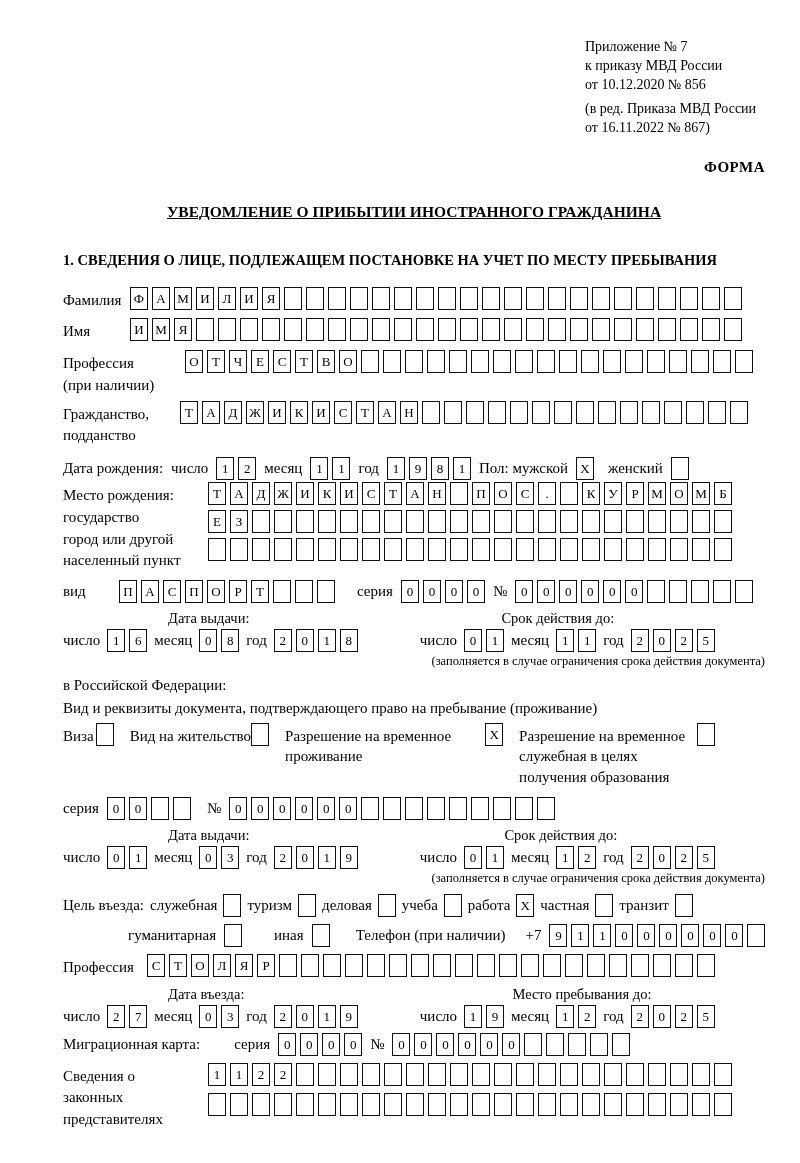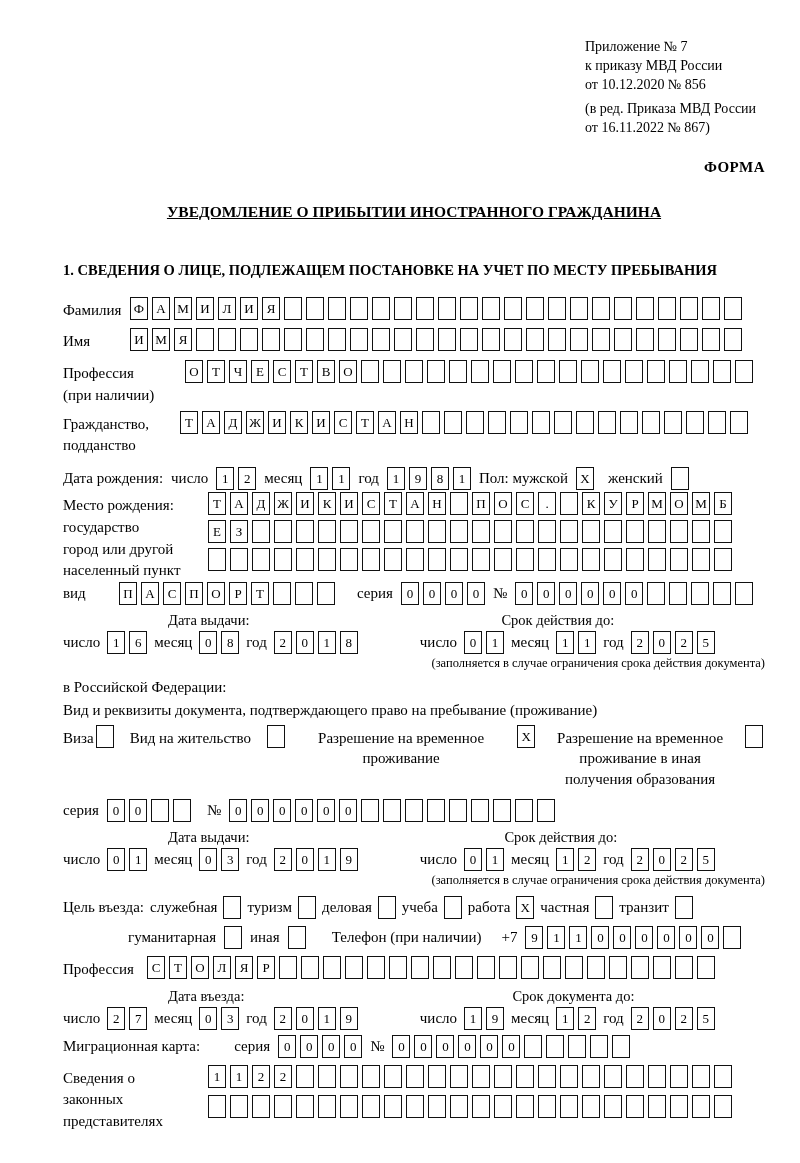--- a/index.html
+++ b/index.html
@@ -12,38 +12,38 @@
     overflow:hidden;
   }
   .page{padding:38px 35px 0 63px;}
   
   .hdr{margin-left:522px;line-height:1.35;font-size:14px;}
   .hdr .gap{margin-top:5px;}
   .forma{text-align:right;font-weight:bold;margin-top:22px;font-size:15px;letter-spacing:.5px;}
   
   .title{text-align:center;font-weight:bold;font-size:15.5px;margin-top:24px;line-height:1.5;text-decoration:underline;}
   .blank-line{display:inline-block;width:58px;border-bottom:2px solid #222;height:14px;margin-left:10px;}
-  .sec-head{font-weight:bold;font-size:14.5px;margin-top:38px;margin-bottom:18px;}
+  .sec-head{font-weight:bold;font-size:14.5px;margin-top:28px;margin-bottom:18px;}
   
   .frow{display:flex;align-items:flex-start;margin-bottom:7px;}
   .flabel{flex:0 0 auto;padding-top:3px;line-height:1.45;}
   .cells{display:flex;flex-wrap:nowrap;gap:4px;}
   .cell{
     width:18px;height:23px;flex:0 0 18px;
     border:1.5px solid #111;
     display:inline-flex;align-items:center;justify-content:center;
     font-size:13px;line-height:1;box-sizing:border-box;background:#fff;
   }
   .cellrows{display:flex;flex-direction:column;gap:5px;}
   .inlbl{padding-top:3px;white-space:nowrap;}
   .center-b{text-align:center;font-weight:bold;font-size:14px;margin:6px 0 6px 0;}
   .dates-hdr{display:flex;font-size:14.5px;margin-bottom:2px;}
   .note-r{text-align:right;font-size:12.5px;margin-top:2px;margin-bottom:8px;}
-  .opt{display:flex;align-items:flex-start;gap:16px;}
-  .opt .olbl{text-align:center;line-height:1.35;}
+  .opt{display:flex;align-items:flex-start;gap:0;}
+  .opt .olbl{text-align:left;line-height:1.35;}
   .spacer{flex:0 0 auto;}
 </style>
 </head>
 <body>
 
 <div class="page">
 
   <div class="hdr">
     <div>Приложение № 7</div>
     <div>к приказу МВД России</div>
@@ -215,21 +215,21 @@
         <span class="cell">9</span>
         <span class="cell">8</span>
         <span class="cell">1</span>
       </span>
     <span class="inlbl">Пол: мужской</span>
     <span class="cell">X</span>
     <span class="inlbl" style="margin-left:6px">женский</span>
     <span class="cell"></span>
   </div>
 
-  <div class="frow" style="margin-bottom:0">
+  <div class="frow" style="margin-bottom:8px">
     <div class="flabel" style="width:145px">
       <div>Место рождения:</div>
       <div>государство</div>
       <div>город или другой</div>
       <div>населенный пункт</div>
     </div>
     <div class="cellrows">
       <div class="cells">
           <span class="cell">Т</span>
           <span class="cell">А</span>
@@ -401,21 +401,21 @@
     </span>
     <span class="opt">
       <span class="olbl inlbl">Вид на жительство</span>
       <span class="cell"></span>
     </span>
     <span class="opt">
       <span class="olbl" style="width:200px;padding-top:3px">Разрешение на временное проживание</span>
       <span class="cell">X</span>
     </span>
     <span class="opt">
-      <span class="olbl" style="width:178px;padding-top:3px">Разрешение на временное проживание в иная получения образования</span>
+      <span class="olbl" style="width:178px;padding-top:3px">Разрешение на временное служебная в целях получения образования</span>
       <span class="cell"></span>
     </span>
   </div>
 
   <div class="frow" style="gap:8px">
     <span class="inlbl">серия</span>
     <span class="cells">
         <span class="cell">0</span>
         <span class="cell">0</span>
         <span class="cell"></span>
@@ -497,21 +497,21 @@
     <span class="inlbl">работа</span>
     <span class="cell">X</span>
     <span class="inlbl">частная</span>
     <span class="cell"></span>
     <span class="inlbl">транзит</span>
     <span class="cell"></span>
   </div>
   <div class="frow" style="gap:8px;margin-left:65px">
     <span class="inlbl">гуманитарная</span>
     <span class="cell"></span>
-    <span class="inlbl" style="margin-left:0">иная</span>
+    <span class="inlbl" style="margin-left:24px">иная</span>
     <span class="cell"></span>
     <span class="inlbl" style="margin-left:18px">Телефон (при наличии)</span>
     <span class="inlbl" style="margin-left:12px">+7</span>
     <span class="cells">
         <span class="cell">9</span>
         <span class="cell">1</span>
         <span class="cell">1</span>
         <span class="cell">0</span>
         <span class="cell">0</span>
         <span class="cell">0</span>
@@ -549,21 +549,21 @@
         <span class="cell"></span>
         <span class="cell"></span>
         <span class="cell"></span>
         <span class="cell"></span>
         <span class="cell"></span>
       </div>
   </div>
 
   <div class="dates-hdr">
     <span style="margin-left:105px">Дата въезда:</span>
-    <span style="margin-left:268px">Срок документа до:</span>
+    <span style="margin-left:268px">Место пребывания до:</span>
   </div>
   <div class="frow" style="gap:7px;margin-bottom:5px">
     <span class="inlbl">число</span>
     <span class="cells">
         <span class="cell">2</span>
         <span class="cell">7</span>
       </span>
     <span class="inlbl">месяц</span>
     <span class="cells">
         <span class="cell">0</span>

